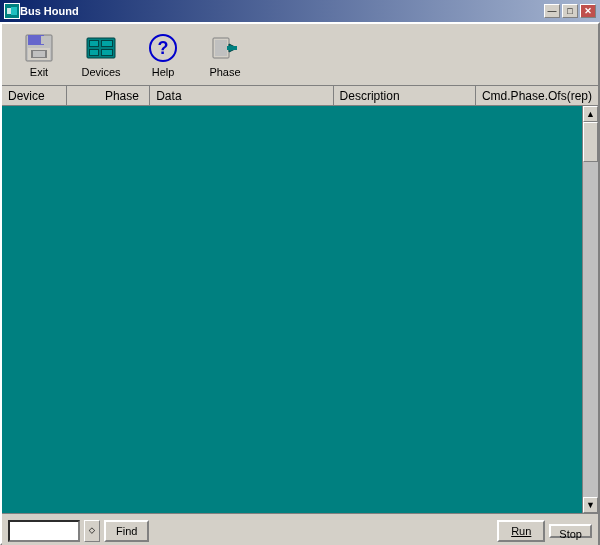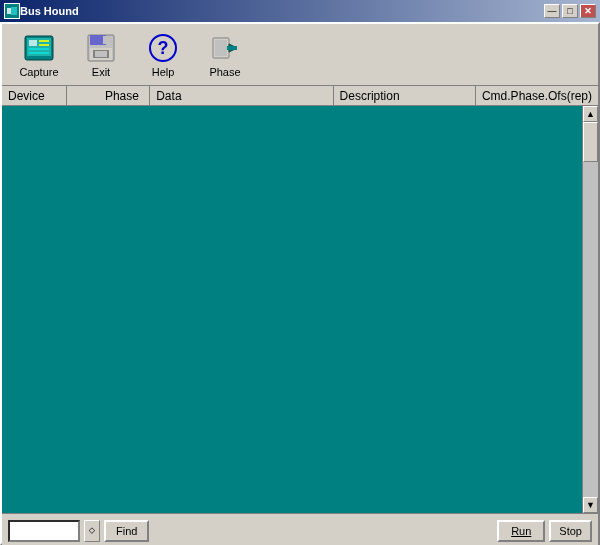--- a/index.html
+++ b/index.html
@@ -248,21 +248,21 @@
       background: #d4d0c8;
       border: 2px solid #fff;
       border-bottom-color: #808080;
       border-right-color: #808080;
       font-size: 11px;
       cursor: pointer;
       text-decoration: underline;
       text-align: center;
     }
     .stop-btn {
-      height: 22px;
+      height: 14px;
       padding: 2px 8px;
       background: #d4d0c8;
       border: 2px solid #fff;
       border-bottom-color: #808080;
       border-right-color: #808080;
       font-size: 11px;
       cursor: pointer;
     }
 
     
@@ -286,50 +286,52 @@
     <div class="title-btn">—</div>
     <div class="title-btn">□</div>
     <div class="title-btn close-btn">✕</div>
   </div>
 </div>
 
 <div class="main-window">
 
   <div class="toolbar">
 
-    <div class="toolbar-btn">
-      <div class="toolbar-btn-icon">
-        <svg width="32" height="32" viewBox="0 0 32 32">
-          <rect x="2" y="4" width="28" height="24" rx="2" fill="#008080" stroke="#004444" stroke-width="1"></rect>
-          <rect x="4" y="6" width="24" height="18" fill="#20b2aa"></rect>
-          <rect x="6" y="8" width="8" height="6" fill="#fff" opacity="0.7"></rect>
-          <rect x="16" y="8" width="10" height="2" fill="#ffff00" opacity="0.8"></rect>
-          <rect x="16" y="12" width="10" height="2" fill="#ffff00" opacity="0.8"></rect>
-          <rect x="6" y="16" width="20" height="2" fill="#00ffff" opacity="0.5"></rect>
-          <rect x="6" y="20" width="20" height="2" fill="#00ffff" opacity="0.5"></rect>
-        </svg>
-      </div>
-      <span class="toolbar-btn-label">Capture</span>
-    </div>
 
     <div class="toolbar-btn">
       <div class="toolbar-btn-icon">
         <svg width="32" height="32" viewBox="0 0 32 32">
           <rect x="3" y="3" width="26" height="26" rx="1" fill="#c0c0c0" stroke="#808080" stroke-width="1"></rect>
           <rect x="5" y="3" width="16" height="10" fill="#6666cc"></rect>
           <rect x="18" y="4" width="4" height="8" fill="#c0c0c0"></rect>
           <rect x="5" y="16" width="22" height="12" fill="#d4d0c8"></rect>
           <rect x="8" y="18" width="16" height="8" fill="#808080"></rect>
           <rect x="10" y="19" width="12" height="6" fill="#c0c0c0"></rect>
         </svg>
       </div>
       <span class="toolbar-btn-label">Exit</span>
     </div>
 
 
+    <div class="toolbar-btn">
+      <div class="toolbar-btn-icon">
+        <svg width="32" height="32" viewBox="0 0 32 32">
+          <rect x="2" y="6" width="28" height="20" rx="1" fill="#008080" stroke="#004444" stroke-width="1"></rect>
+          <rect x="4" y="8" width="10" height="7" fill="#004444"></rect>
+          <rect x="16" y="8" width="12" height="7" fill="#004444"></rect>
+          <rect x="4" y="17" width="10" height="7" fill="#004444"></rect>
+          <rect x="16" y="17" width="12" height="7" fill="#004444"></rect>
+          <rect x="5" y="9" width="8" height="5" fill="#00cccc" opacity="0.7"></rect>
+          <rect x="17" y="9" width="10" height="5" fill="#00cccc" opacity="0.7"></rect>
+          <rect x="5" y="18" width="8" height="5" fill="#00cccc" opacity="0.7"></rect>
+          <rect x="17" y="18" width="10" height="5" fill="#00cccc" opacity="0.7"></rect>
+        </svg>
+      </div>
+      <span class="toolbar-btn-label">Devices</span>
+    </div>
 
     <div class="toolbar-btn">
       <div class="toolbar-btn-icon">
         <svg width="32" height="32" viewBox="0 0 32 32">
           <circle cx="16" cy="16" r="13" fill="none" stroke="#0000cc" stroke-width="2"></circle>
           <text x="16" y="22" text-anchor="middle" font-size="18" font-weight="bold" fill="#0000cc">?</text>
         </svg>
       </div>
       <span class="toolbar-btn-label">Help</span>
     </div>

